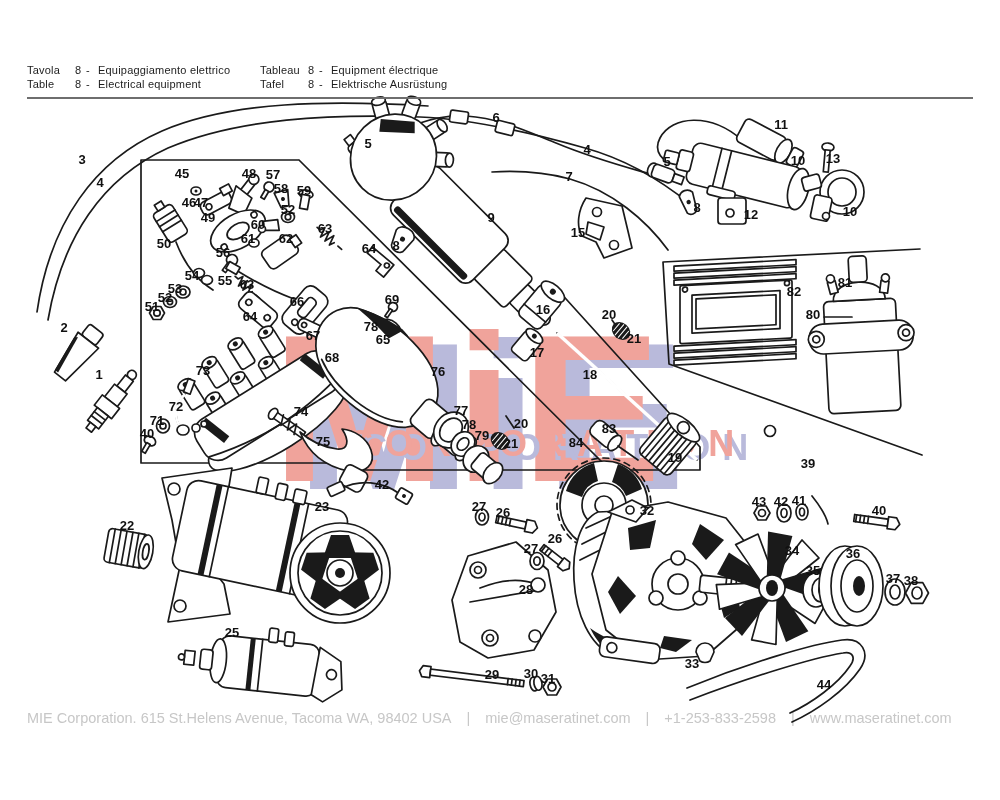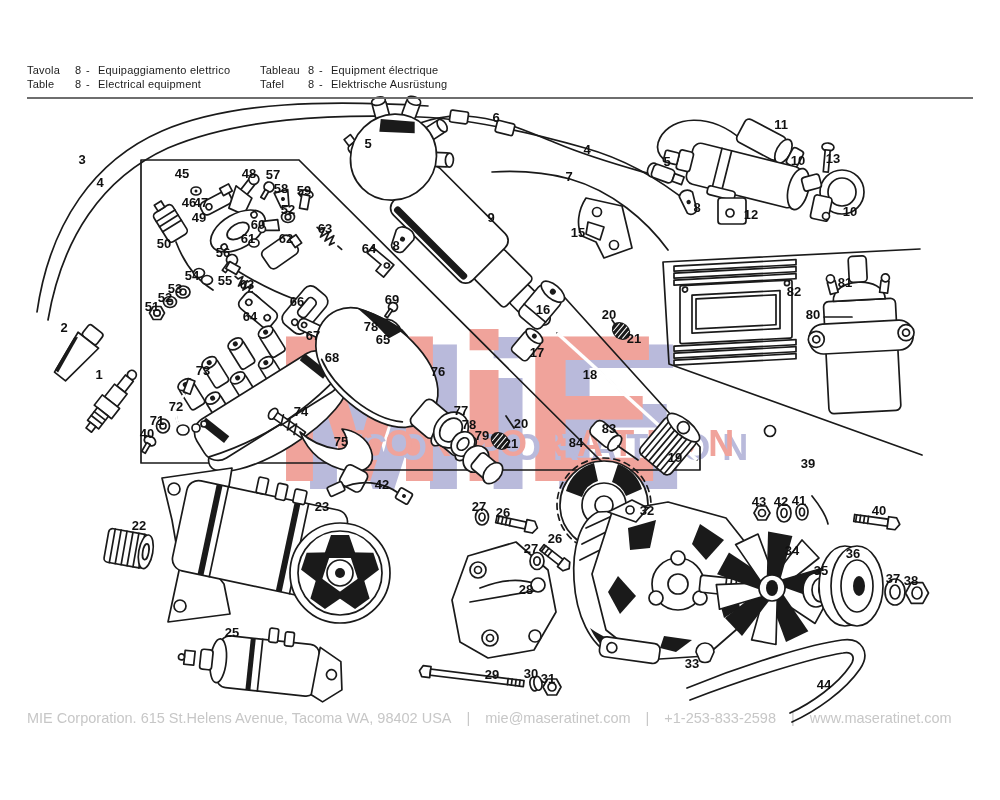--- a/index.html
+++ b/index.html
@@ -670,50 +670,50 @@
     <div class="part-label" style="left: 850px; top: 211px;">10</div>
     <div class="part-label" style="left: 578px; top: 232px;">15</div>
     <div class="part-label" style="left: 543px; top: 284px; margin-top: 25px;">16</div>
     <div class="part-label" style="left: 537px; top: 352px;">17</div>
     <div class="part-label" style="left: 590px; top: 374px;">18</div>
     <div class="part-label" style="left: 675px; top: 457px;">19</div>
     <div class="part-label" style="left: 609px; top: 314px;">20</div>
     <div class="part-label" style="left: 521px; top: 423px;">20</div>
     <div class="part-label" style="left: 634px; top: 338px;">21</div>
     <div class="part-label" style="left: 511px; top: 443px;">21</div>
-    <div class="part-label" style="left: 127px; top: 525px; margin-left: 12px;">22</div>
+    <div class="part-label" style="left: 127px; top: 525px;">22</div>
     <div class="part-label" style="left: 322px; top: 506px;">23</div>
     <div class="part-label" style="left: 382px; top: 484px;">42</div>
     <div class="part-label" style="left: 232px; top: 632px;">25</div>
     <div class="part-label" style="left: 503px; top: 512px;">26</div>
     <div class="part-label" style="left: 555px; top: 538px;">26</div>
     <div class="part-label" style="left: 479px; top: 506px;">27</div>
     <div class="part-label" style="left: 531px; top: 548px;">27</div>
     <div class="part-label" style="left: 526px; top: 589px;">28</div>
     <div class="part-label" style="left: 492px; top: 674px;">29</div>
     <div class="part-label" style="left: 531px; top: 673px;">30</div>
     <div class="part-label" style="left: 548px; top: 678px;">31</div>
     <div class="part-label" style="left: 647px; top: 510px;">32</div>
     <div class="part-label" style="left: 692px; top: 663px;">33</div>
     <div class="part-label" style="left: 792px; top: 550px;">34</div>
-    <div class="part-label" style="left: 813px; top: 570px; margin-left: 8px;">35</div>
+    <div class="part-label" style="left: 813px; top: 570px;">35</div>
     <div class="part-label" style="left: 853px; top: 553px;">36</div>
     <div class="part-label" style="left: 893px; top: 578px;">37</div>
     <div class="part-label" style="left: 911px; top: 580px;">38</div>
     <div class="part-label" style="left: 808px; top: 463px;">39</div>
     <div class="part-label" style="left: 879px; top: 510px;">40</div>
     <div class="part-label" style="left: 799px; top: 500px;">41</div>
     <div class="part-label" style="left: 781px; top: 501px;">42</div>
     <div class="part-label" style="left: 759px; top: 501px;">43</div>
     <div class="part-label" style="left: 824px; top: 684px;">44</div>
     <div class="part-label" style="left: 182px; top: 173px;">45</div>
     <div class="part-label" style="left: 189px; top: 202px;">46</div>
     <div class="part-label" style="left: 201px; top: 202px;">47</div>
     <div class="part-label" style="left: 249px; top: 173px;">48</div>
-    <div class="part-label" style="left: 199px; top: 217px; text-align: right;">49</div>
+    <div class="part-label" style="left: 208px; top: 217px; text-align: right;">49</div>
     <div class="part-label" style="left: 164px; top: 243px;">50</div>
     <div class="part-label" style="left: 152px; top: 306px;">51</div>
     <div class="part-label" style="left: 165px; top: 297px;">52</div>
     <div class="part-label" style="left: 288px; top: 209px;">52</div>
     <div class="part-label" style="left: 175px; top: 288px;">53</div>
     <div class="part-label" style="left: 192px; top: 275px;">54</div>
     <div class="part-label" style="left: 225px; top: 280px;">55</div>
     <div class="part-label" style="left: 223px; top: 252px;">56</div>
     <div class="part-label" style="left: 273px; top: 174px;">57</div>
     <div class="part-label" style="left: 281px; top: 188px;">58</div>
@@ -728,21 +728,21 @@
     <div class="part-label" style="left: 383px; top: 339px;">65</div>
     <div class="part-label" style="left: 297px; top: 301px;">66</div>
     <div class="part-label" style="left: 313px; top: 335px;">67</div>
     <div class="part-label" style="left: 332px; top: 357px;">68</div>
     <div class="part-label" style="left: 392px; top: 299px;">69</div>
     <div class="part-label" style="left: 147px; top: 433px;">40</div>
     <div class="part-label" style="left: 157px; top: 420px;">71</div>
     <div class="part-label" style="left: 176px; top: 406px;">72</div>
     <div class="part-label" style="left: 203px; top: 370px;">73</div>
     <div class="part-label" style="left: 301px; top: 411px;">74</div>
-    <div class="part-label" style="left: 341px; top: 441px; text-align: right;">75</div>
+    <div class="part-label" style="left: 323px; top: 441px; text-align: right;">75</div>
     <div class="part-label" style="left: 438px; top: 371px;">76</div>
     <div class="part-label" style="left: 461px; top: 410px;">77</div>
     <div class="part-label" style="left: 371px; top: 326px;">78</div>
     <div class="part-label" style="left: 469px; top: 424px;">78</div>
     <div class="part-label" style="left: 482px; top: 435px;">79</div>
     <div class="part-label" style="left: 813px; top: 314px;">80</div>
     <div class="part-label" style="left: 845px; top: 282px;">81</div>
     <div class="part-label" style="left: 794px; top: 291px;">82</div>
     <div class="part-label" style="left: 609px; top: 428px;">83</div>
     <div class="part-label" style="left: 576px; top: 442px;">84</div>

